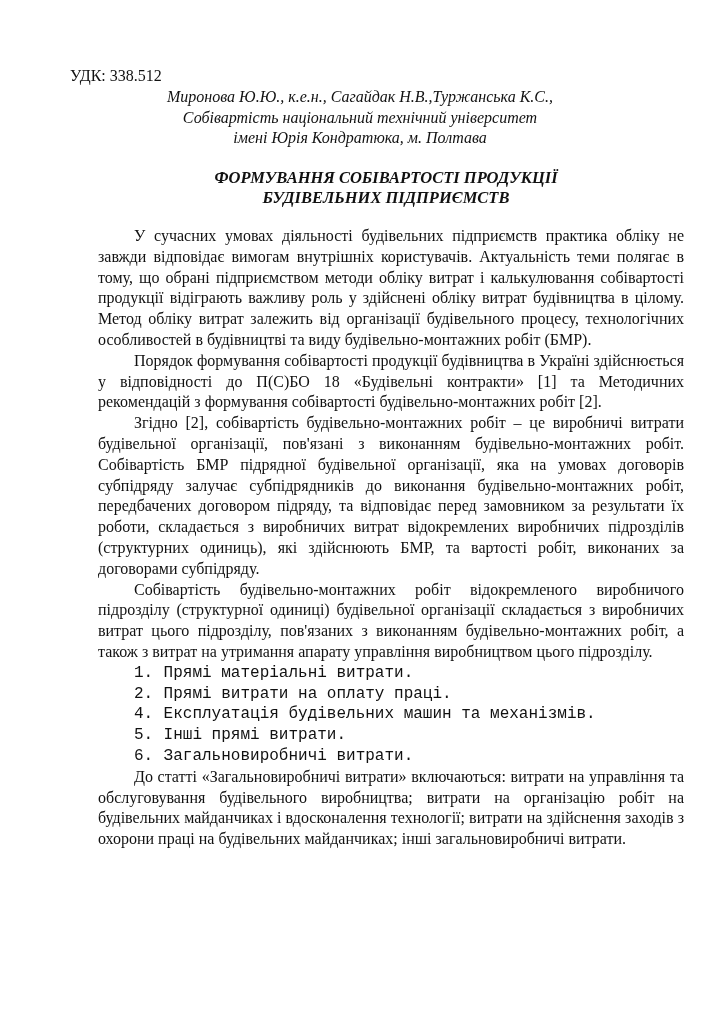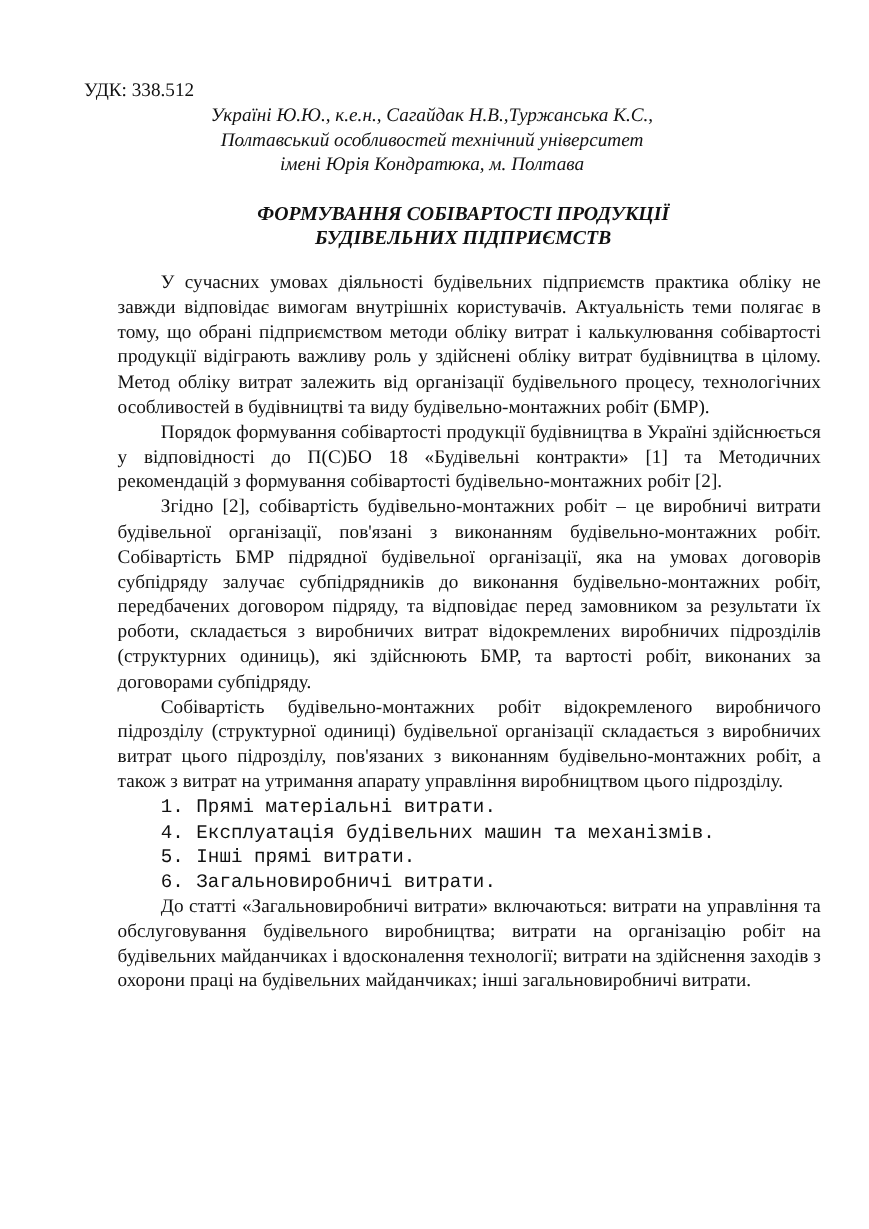--- a/index.html
+++ b/index.html
@@ -40,37 +40,38 @@
     .body ol li .num { display: inline-block; width: 20px; }
   </style>
 </head>
 <body>
 
 <div class="page">
 
   <div class="udc">УДК: 338.512</div>
 
   <div class="authors">
-    <div>Україні Ю.Ю., к.е.н., Сагайдак Н.В.,Туржанська К.С.,</div>
-    <div>Полтавський особливостей технічний університет</div>
+    <div>Миронова Ю.Ю., к.е.н., Сагайдак Н.В.,Туржанська К.С.,</div>
+    <div>Собівартість національний технічний університет</div>
     <div>імені Юрія Кондратюка, м. Полтава</div>
   </div>
 
   <div class="title">
     <div>ФОРМУВАННЯ СОБІВАРТОСТІ ПРОДУКЦІЇ</div>
     <div>БУДІВЕЛЬНИХ ПІДПРИЄМСТВ</div>
   </div>
 
   <div class="body">
     <p>У сучасних умовах діяльності будівельних підприємств практика обліку не завжди відповідає вимогам внутрішніх користувачів. Актуальність теми полягає в тому, що обрані підприємством методи обліку витрат і калькулювання собівартості продукції відіграють важливу роль у здійснені обліку витрат будівництва в цілому. Метод обліку витрат залежить від організації будівельного процесу, технологічних особливостей в будівництві та виду будівельно-монтажних робіт (БМР).</p>
     <p>Порядок формування собівартості продукції будівництва в Україні здійснюється у відповідності до П(С)БО 18 «Будівельні контракти» [1] та Методичних рекомендацій з формування собівартості будівельно-монтажних робіт [2].</p>
     <p>Згідно [2], собівартість будівельно-монтажних робіт – це виробничі витрати будівельної організації, пов'язані з виконанням будівельно-монтажних робіт. Собівартість БМР підрядної будівельної організації, яка на умовах договорів субпідряду залучає субпідрядників до виконання будівельно-монтажних робіт, передбачених договором підряду, та відповідає перед замовником за результати їх роботи, складається з виробничих витрат відокремлених виробничих підрозділів (структурних одиниць), які здійснюють БМР, та вартості робіт, виконаних за договорами субпідряду.</p>
     <p>Собівартість будівельно-монтажних робіт відокремленого виробничого підрозділу (структурної одиниці) будівельної організації складається з виробничих витрат цього підрозділу, пов'язаних з виконанням будівельно-монтажних робіт, а також з витрат на утримання апарату управління виробництвом цього підрозділу.</p>
     <ol>
       <li><span class="num">1.</span> <span>Прямі матеріальні витрати.</span></li>
+      <li><span class="num">2.</span> <span>Прямі витрати на оплату праці.</span></li>
       <li><span class="num">4.</span> <span>Експлуатація будівельних машин та механізмів.</span></li>
       <li><span class="num">5.</span> <span>Інші прямі витрати.</span></li>
       <li><span class="num">6.</span> <span>Загальновиробничі витрати.</span></li>
     </ol>
     <p>До статті «Загальновиробничі витрати» включаються: витрати на управління та обслуговування будівельного виробництва; витрати на організацію робіт на будівельних майданчиках і вдосконалення технології; витрати на здійснення заходів з охорони праці на будівельних майданчиках; інші загальновиробничі витрати.</p>
   </div>
 
 </div>
 
 </body></html>

